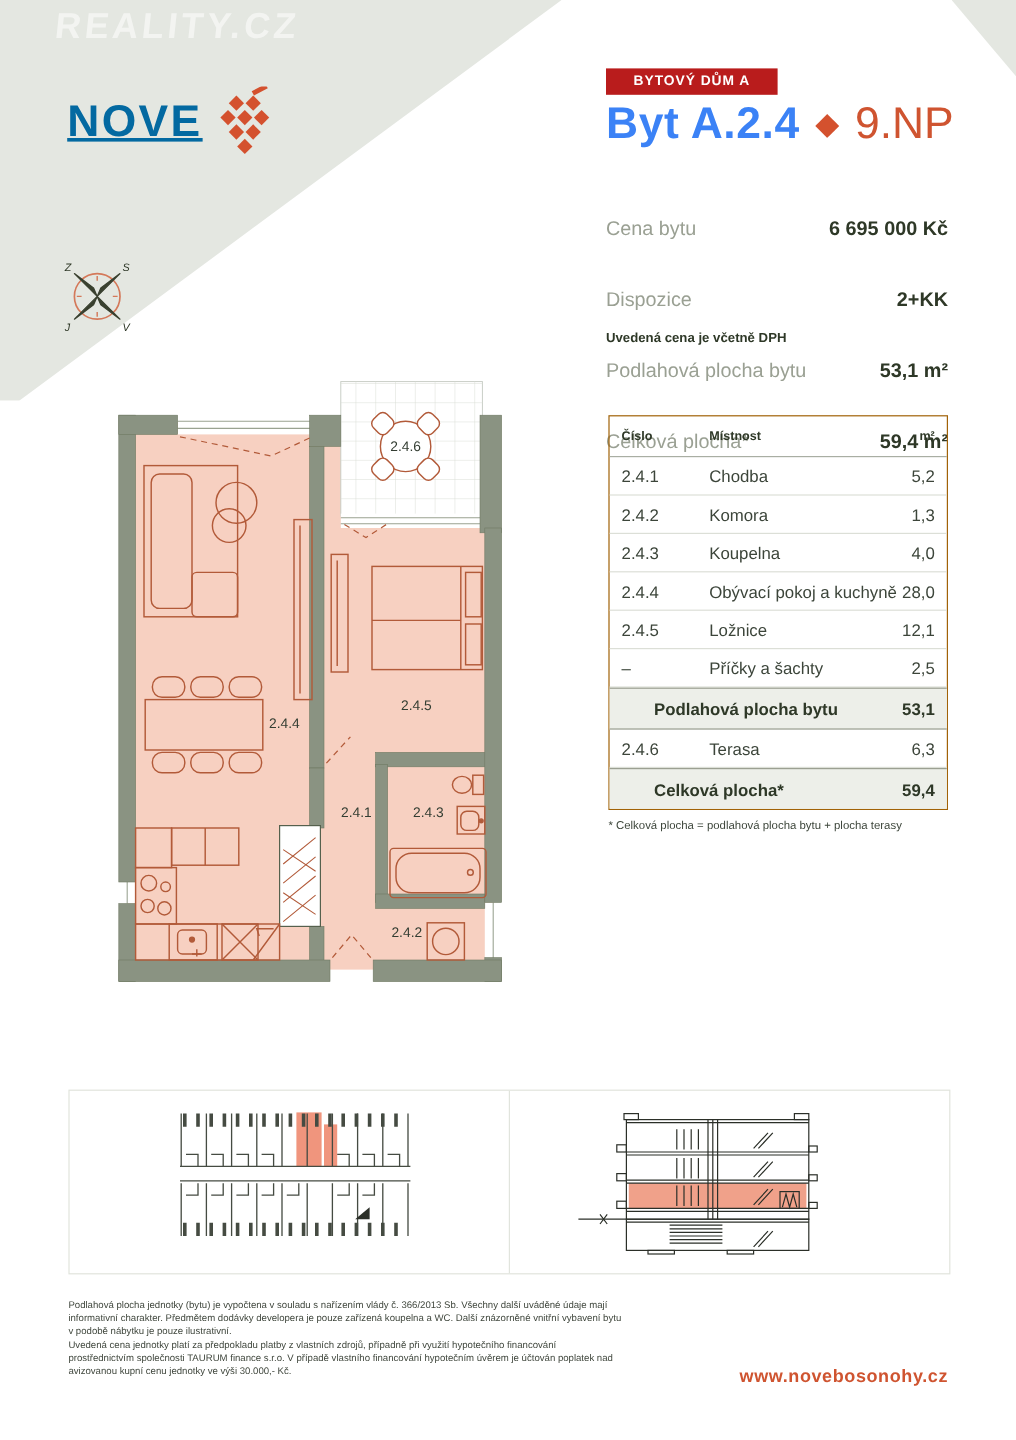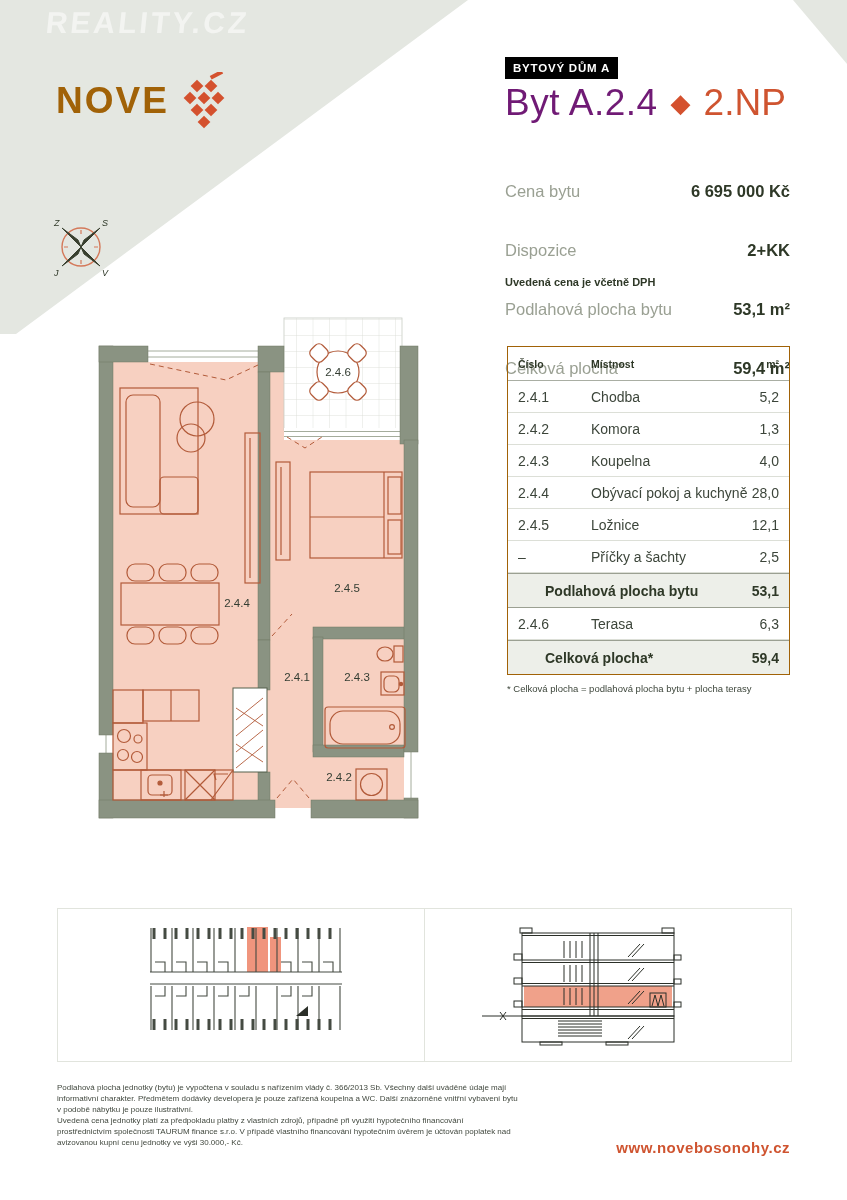--- a/index.html
+++ b/index.html
@@ -7,29 +7,29 @@
         font-family:"Liberation Sans",sans-serif;color:#2e3827;}
   
   .band{position:absolute;left:0;top:0;width:847px;height:334px;background:#e4e7e1;
         clip-path:polygon(0 0,468px 0,16px 100%,0 100%);}
   .band-corner{position:absolute;left:793px;top:0;width:54px;height:64px;background:#e4e7e1;
         clip-path:polygon(0 0,100% 0,100% 100%);}
   .watermark{position:absolute;left:46px;top:6px;font-size:30px;font-weight:bold;letter-spacing:3px;
         color:rgba(255,255,255,.55);transform:skewX(-6deg);}
   
   .logo{position:absolute;left:56px;top:72px;display:flex;align-items:center;}
-  .logo .word{font-size:37px;font-weight:bold;letter-spacing:2px;color:#a16207;}
+  .logo .word{font-size:37px;font-weight:bold;letter-spacing:2px;color:#0369a1;text-decoration:underline;}
   .logo svg{margin:0 10px;}
   
   .compass{position:absolute;left:46px;top:214px;}
   
-  .badge{position:absolute;left:505px;top:57px;background:#000000;color:#fff;
-         font-size:11.5px;font-weight:bold;letter-spacing:.8px;padding:5px 8px;}
+  .badge{position:absolute;left:505px;top:57px;background:#b91c1c;color:#fff;
+         font-size:11.5px;font-weight:bold;letter-spacing:.8px;padding:5px 23px;}
   .title{position:absolute;left:505px;top:82px;display:flex;align-items:center;height:42px;}
-  .title .unit{font-size:37px;font-weight:400;color:#701a75;letter-spacing:.5px;}
+  .title .unit{font-size:37px;font-weight:700;color:#3b82f6;letter-spacing:.5px;}
   .title .dia{font-size:26px;color:#d4512e;margin:0 13px;line-height:1;}
   .title .floor{font-size:37px;font-weight:500;color:#cf5430;}
   .kv{position:absolute;left:505px;top:150px;width:285px;}
   .kv .row{display:flex;justify-content:space-between;align-items:baseline;height:27px;margin-top:32px;}
   .kv .lbl{font-size:16.5px;color:#9aa093;}
   .kv .val{font-size:16.5px;font-weight:bold;color:#2e3827;}
   .dph{position:absolute;left:505px;top:276px;font-size:11px;font-weight:bold;color:#2e3827;text-align:right;}
   
   .rtable{position:absolute;left:507px;top:346px;width:281px;border:1px solid #a16207;font-size:14px;color:#3c453a;}
   .trow{display:flex;align-items:center;padding:0 10px;height:31px;border-bottom:1px solid #dcdfd7;}
@@ -81,21 +81,21 @@
     <text x="8" y="12" font-size="9" font-style="italic" fill="#2e3827">Z</text>
     <text x="56" y="12" font-size="9" font-style="italic" fill="#2e3827">S</text>
     <text x="8" y="62" font-size="9" font-style="italic" fill="#2e3827">J</text>
     <text x="56" y="62" font-size="9" font-style="italic" fill="#2e3827">V</text>
   </svg>
 
   <div class="badge">BYTOVÝ DŮM A</div>
   <div class="title">
     <span class="unit">Byt A.2.4</span>
     <span class="dia">◆</span>
-    <span class="floor">2.NP</span>
+    <span class="floor">9.NP</span>
   </div>
 
   <div class="kv">
     <div class="row">
       <span class="lbl">Cena bytu</span>
       <span class="val">6 695 000 Kč</span>
     </div>
     <div class="row">
       <span class="lbl">Dispozice</span>
       <span class="val">2+KK</span>

